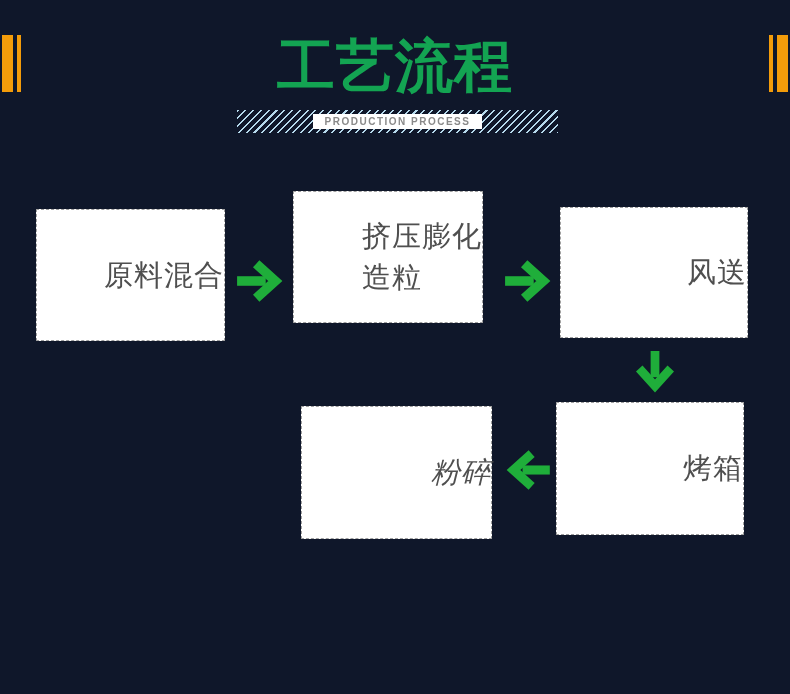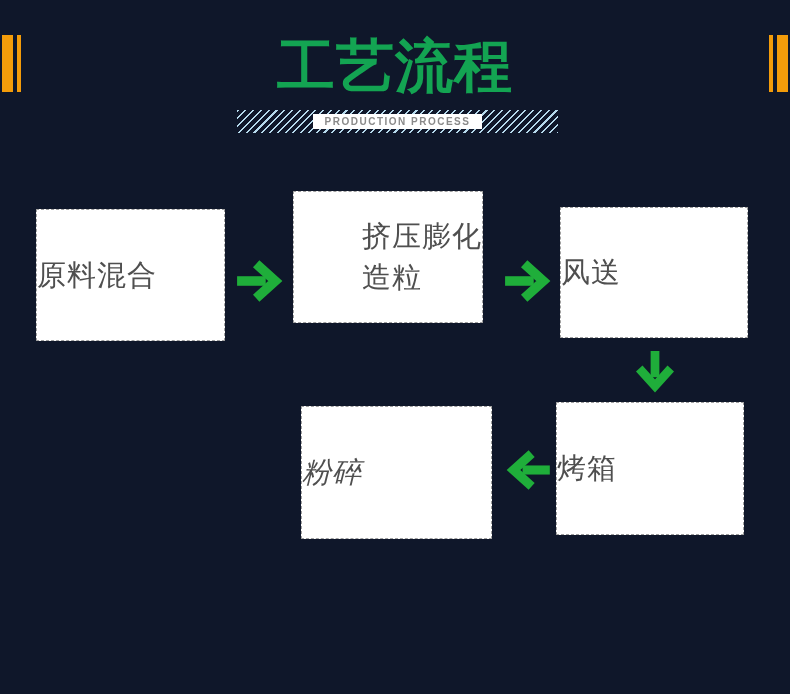--- a/index.html
+++ b/index.html
@@ -46,21 +46,21 @@
     letter-spacing:1.5px;
     color:var(--subtitle-gray);
     white-space:nowrap;
   }
 
   
   .flow-box{
     position:absolute;
     border:1px dashed var(--box-border-gray);
     background:#fff;
-    display:flex;align-items:center;justify-content:flex-start;
+    display:flex;align-items:center;justify-content:flex-end;
     color:var(--box-text-gray);
     font-size:29px;
     letter-spacing:1px;
   }
   .flow-box .box-label{white-space:pre-line;text-align:center;line-height:1.4;}
   .box-1{left:36px;top:209px;width:189px;height:132px;}
   .box-2{left:293px;top:191px;width:190px;height:132px;justify-content:flex-end;padding-left:50px;}
   .box-2 .box-label{text-align:left;}
   .box-3{left:560px;top:207px;width:188px;height:131px;}
   .box-4{left:556px;top:402px;width:188px;height:133px;}

